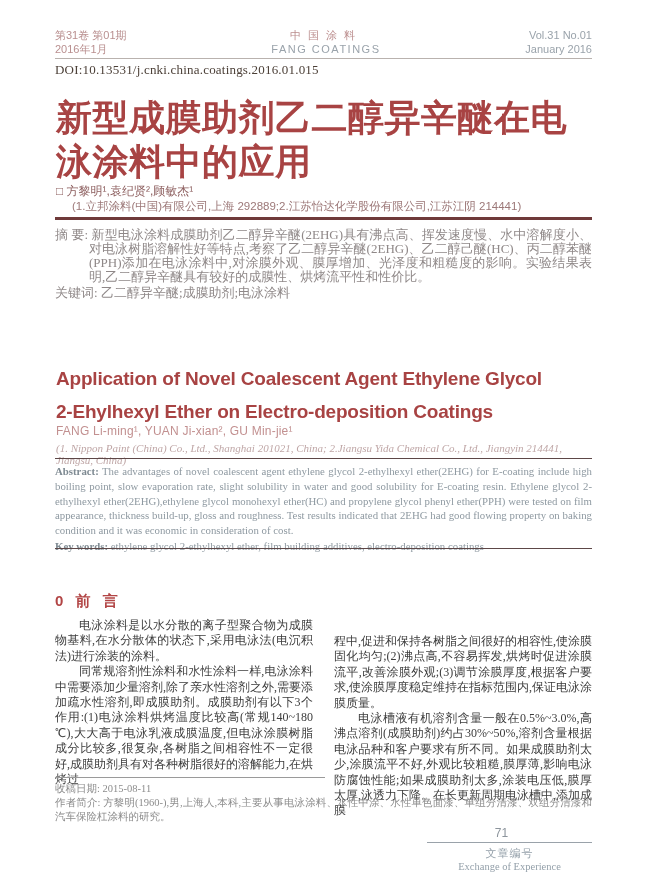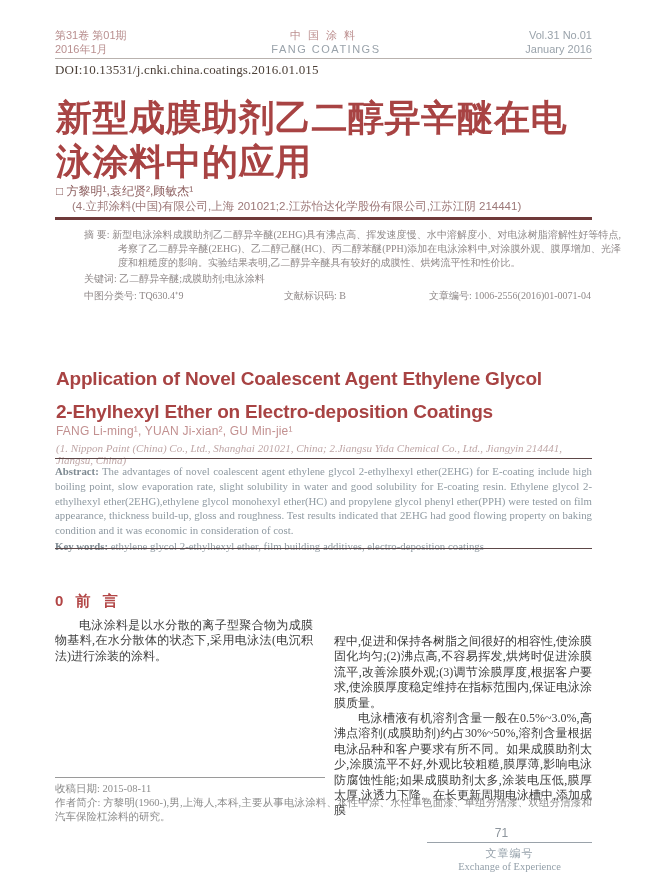--- a/index.html
+++ b/index.html
@@ -20,22 +20,22 @@
   .doi { position:absolute; left:55px; top:62px; font-family:"Liberation Serif", serif;
          font-size:13px; color:#4c4038; letter-spacing:0.2px; }
   
   .cn-title { position:absolute; left:56px; top:96px; width:537px;
               font-size:36px; line-height:44px; font-weight:bold; color:#a84343; letter-spacing:0.5px; }
   .cn-authors { position:absolute; left:56px; top:183px; font-size:12px; color:#8d5f5f; }
   .cn-affil   { position:absolute; left:72px; top:199px; font-size:11.5px; color:#9c7878; }
   .thick-rule { position:absolute; left:55px; top:217px; width:537px; height:3px; background:#6f3a3a; }
   
   .cn-abs { position:absolute; left:55px; top:228px; width:537px;
-            font-family:"Liberation Serif", serif; font-size:10px; line-height:14px;
-            color:#8f8888; text-align:justify;margin-left:29px; }
+            font-family:"Liberation Serif", serif; font-size:13px; line-height:14px;
+            color:#8f8888; text-align:justify; }
   .hang { padding-left:34px; text-indent:-34px; }
   .cn-kw { margin-top:2px; }
   .clc-row { display:flex; margin-top:3px; }
   .clc-row .seg1 { width:200px; }
   .clc-row .seg2 { width:145px; }
   .clc-row .seg3 { flex:1; }
   
   .en-title { position:absolute; left:56px; top:362px; width:560px;
               font-size:19px; line-height:33px; font-weight:bold; color:#a84343; letter-spacing:-0.2px; }
   .en-authors { position:absolute; left:56px; top:424px; font-size:12px; color:#c29090; letter-spacing:0.2px; }
@@ -84,45 +84,31 @@
     <div class="col right">
       <div class="l1">Vol.31 No.01</div>
       <div class="l2">January 2016</div>
     </div>
   </div>
   <div class="hdr-rule"></div>
   <div class="doi">DOI:10.13531/j.cnki.china.coatings.2016.01.015</div>
 
   <h1 class="cn-title">新型成膜助剂乙二醇异辛醚在电泳涂料中的应用</h1>
   <div class="cn-authors">□ 方黎明¹,袁纪贤²,顾敏杰¹</div>
-  <div class="cn-affil">(4.立邦涂料(中国)有限公司,上海 201021;2.江苏怡达化学股份有限公司,江苏江阴 214441)</div>
+  <div class="cn-affil">(1.立邦涂料(中国)有限公司,上海 292889;2.江苏怡达化学股份有限公司,江苏江阴 214441)</div>
   <div class="thick-rule"></div>
 
   <div class="cn-abs">
     <div class="hang">
       <span class="lbl">摘 要:</span>
       <span>新型电泳涂料成膜助剂乙二醇异辛醚(2EHG)具有沸点高、挥发速度慢、水中溶解度小、对电泳树脂溶解性好等特点,考察了乙二醇异辛醚(2EHG)、乙二醇己醚(HC)、丙二醇苯醚(PPH)添加在电泳涂料中,对涂膜外观、膜厚增加、光泽度和粗糙度的影响。实验结果表明,乙二醇异辛醚具有较好的成膜性、烘烤流平性和性价比。</span>
     </div>
     <div class="cn-kw">
       <span class="lbl">关键词:</span>
       <span>乙二醇异辛醚;成膜助剂;电泳涂料</span>
-    </div>
-    <div class="clc-row">
-      <div class="seg1">
-        <span>中图分类号:</span>
-        <span>TQ630.4⁺9</span>
-      </div>
-      <div class="seg2">
-        <span>文献标识码:</span>
-        <span>B</span>
-      </div>
-      <div class="seg3">
-        <span>文章编号:</span>
-        <span>1006-2556(2016)01-0071-04</span>
-      </div>
     </div>
   </div>
 
   <h2 class="en-title">
     <div>Application of Novel Coalescent Agent Ethylene Glycol</div>
     <div>2-Ehylhexyl Ether on Electro-deposition Coatings</div>
   </h2>
   <div class="en-authors">FANG Li-ming¹, YUAN Ji-xian², GU Min-jie¹</div>
   <div class="en-affil">(1. Nippon Paint (China) Co., Ltd., Shanghai 201021, China; 2.Jiangsu Yida Chemical Co., Ltd., Jiangyin 214441, Jiangsu, China)</div>
   <div class="rule-dark1"></div>
@@ -136,20 +122,21 @@
     </div>
   </div>
   <div class="rule-dark2"></div>
 
   <div class="col-left">
     <div class="sec-h">
       <span>0</span>
       <span>前 言</span>
     </div>
     <p class="body-p indent">电泳涂料是以水分散的离子型聚合物为成膜物基料,在水分散体的状态下,采用电泳法(电沉积法)进行涂装的涂料。</p>
+    <p class="body-p indent">同常规溶剂性涂料和水性涂料一样,电泳涂料中需要添加少量溶剂,除了亲水性溶剂之外,需要添加疏水性溶剂,即成膜助剂。成膜助剂有以下3个作用:(1)电泳涂料烘烤温度比较高(常规140~180 ℃),大大高于电泳乳液成膜温度,但电泳涂膜树脂成分比较多,很复杂,各树脂之间相容性不一定很好,成膜助剂具有对各种树脂很好的溶解能力,在烘烤过</p>
   </div>
 
   <div class="col-right">
     <p class="body-p">程中,促进和保持各树脂之间很好的相容性,使涂膜固化均匀;(2)沸点高,不容易挥发,烘烤时促进涂膜流平,改善涂膜外观;(3)调节涂膜厚度,根据客户要求,使涂膜厚度稳定维持在指标范围内,保证电泳涂膜质量。</p>
     <p class="body-p indent">电泳槽液有机溶剂含量一般在0.5%~3.0%,高沸点溶剂(成膜助剂)约占30%~50%,溶剂含量根据电泳品种和客户要求有所不同。如果成膜助剂太少,涂膜流平不好,外观比较粗糙,膜厚薄,影响电泳防腐蚀性能;如果成膜助剂太多,涂装电压低,膜厚太厚,泳透力下降。在长更新周期电泳槽中,添加成膜</p>
   </div>
 
   <div class="footnote">
     <div class="fn-rule"></div>
     <div class="fn-line">

